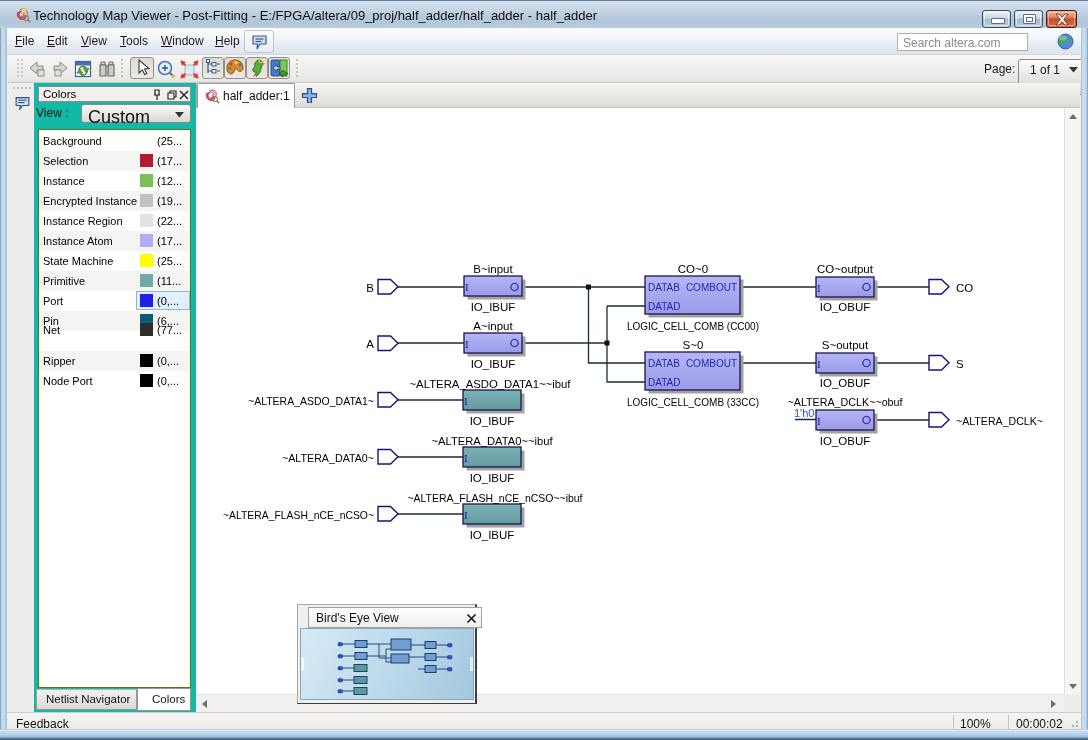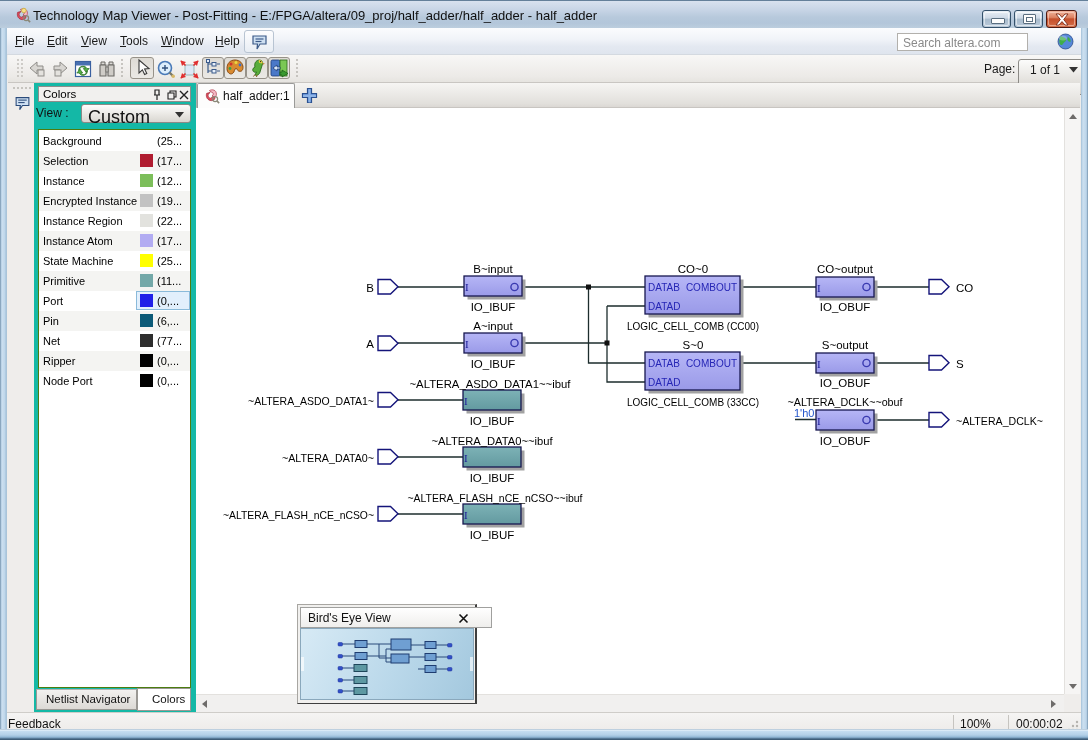--- a/index.html
+++ b/index.html
@@ -27,21 +27,21 @@
 .cname{position:absolute;left:4px;top:3.5px;font-size:11px;color:#000;}
 .csw{position:absolute;left:101px;top:3px;width:13px;height:13px;}
 .cval{position:absolute;left:118px;top:3.5px;font-size:11px;color:#000;}
 
 #tabbar{left:196px;top:83px;width:884px;height:25px;background:linear-gradient(#f6f5f3,#e2e0dc 85%,#dbd8d4);border-left:1px solid #b0aeaa;border-bottom:1px solid #c8c5c1;box-sizing:border-box;}
 #canvas{left:196px;top:108px;width:868px;height:586px;background:#ffffff;}
 #vscroll{left:1064px;top:108px;width:16px;height:586px;background:#f6f5f4;border-left:1px solid #e3e1de;box-sizing:border-box;}
 #hscroll{left:196px;top:694px;width:868px;height:18px;background:#f1f0ef;border-top:1px solid #e3e1de;box-sizing:border-box;}
 
 #bev{left:297px;top:604px;width:180px;height:100px;z-index:5;background:#f1f0ee;border:1px solid #a8a6a2;border-right:2px solid #3f3f3f;border-bottom:1px solid #3f3f3f;box-sizing:border-box;}
-#bevtitle{left:2px;top:2px;width:192px;height:21px;background:linear-gradient(#ffffff,#efeeec);border:1px solid #a0a09e;box-sizing:border-box;text-align:center;}
+#bevtitle{left:10px;top:2px;width:174px;height:21px;background:linear-gradient(#ffffff,#efeeec);border:1px solid #a0a09e;box-sizing:border-box;text-align:center;}
 #bevbody{left:2px;top:23px;width:174px;height:72px;background:linear-gradient(115deg,#d7eaf5 0%,#bad8ea 55%,#a3c8de 100%);border:1px solid #8aa8bc;box-sizing:border-box;}
 
 #statusbar{left:0;top:712px;width:1088px;height:22px;background:linear-gradient(#f5f4f3,#eceae8);border-top:1px solid #cfcdc9;box-sizing:border-box;}
 
 #bleft{left:0;top:28px;width:7px;height:706px;background:linear-gradient(90deg,#6c88a0 0,#aac6de 1px,#cde0f0 2px,#bed6ea 5px,#a2c0d8 6px,#b2c8da 7px);}
 #bright{left:1081px;top:28px;width:7px;height:706px;background:linear-gradient(90deg,#a2c0d8 0,#cde0f0 2px,#bed6ea 5px,#aac6de 6px,#6c88a0 7px);}
 #bbottom{left:0;top:729px;width:1088px;height:11px;background:linear-gradient(#8da9c2 0,#eef6fc 1px,#c6def1 2px,#b3d0e7 6px,#94b9d6 8px,#6f94b4 9px,#3f5e79 10px);}
 </style>
 </head>
 <body>
@@ -292,21 +292,21 @@
           <span class="cname">Port</span>
         <span class="abs" style="left:97px;top:0;width:54px;height:19px;background:#e2effc;border:1px solid #8abada;box-sizing:border-box"></span>
         <span class="csw" style="background:#1f1fe8"></span>
           <span class="cval">(0,...</span>
         </div>
       <div class="crow" style="top:181px;background:#f4f4f2">
           <span class="cname">Pin</span>
           <span class="csw" style="background:#0c5a78"></span>
           <span class="cval">(6,...</span>
         </div>
-      <div class="crow" style="top:201px">
+      <div class="crow" style="top:190px">
           <span class="cname">Net</span>
           <span class="csw" style="background:#2d2d2d"></span>
           <span class="cval">(77...</span>
         </div>
       <div class="crow" style="top:221px;background:#f4f4f2">
           <span class="cname">Ripper</span>
           <span class="csw" style="background:#000"></span>
           <span class="cval">(0,...</span>
         </div>
       <div class="crow" style="top:241px">
@@ -524,21 +524,21 @@
   </div>
   <div class="abs" id="hscroll">
     <svg class="abs" style="left:6px;top:5px" width="5" height="8" viewBox="0 0 5 8">
         <path d="M5 0 V8 L0 4 Z" fill="#6e6c6a"></path>
       </svg>
     <svg class="abs" style="left:855px;top:5px" width="5" height="8" viewBox="0 0 5 8">
         <path d="M0 0 V8 L5 4 Z" fill="#6e6c6a"></path>
       </svg>
   </div>
   <div class="abs" id="statusbar">
-    <div class="abs" style="left:8px;top:4px;font-size:12px;color:#111">Feedback</div>
+    <div class="abs" style="left:16px;top:4px;font-size:12px;color:#111">Feedback</div>
     <div class="abs" style="left:953px;top:2px;width:1px;height:18px;background:#c6c4c0"></div>
     <div class="abs" style="left:960px;top:4px;font-size:12px;color:#111">100%</div>
     <div class="abs" style="left:1008px;top:2px;width:1px;height:18px;background:#c6c4c0"></div>
     <div class="abs" style="left:1016px;top:4px;font-size:12px;color:#111">00:00:02</div>
     <svg class="abs" style="left:1066px;top:6px" width="14" height="14" viewBox="0 0 14 14">
       <g fill="#b5b3af">
           <circle cx="11" cy="3" r="1.2"></circle>
           <circle cx="7" cy="7" r="1.2"></circle>
           <circle cx="11" cy="7" r="1.2"></circle>
           <circle cx="3" cy="11" r="1.2"></circle>

